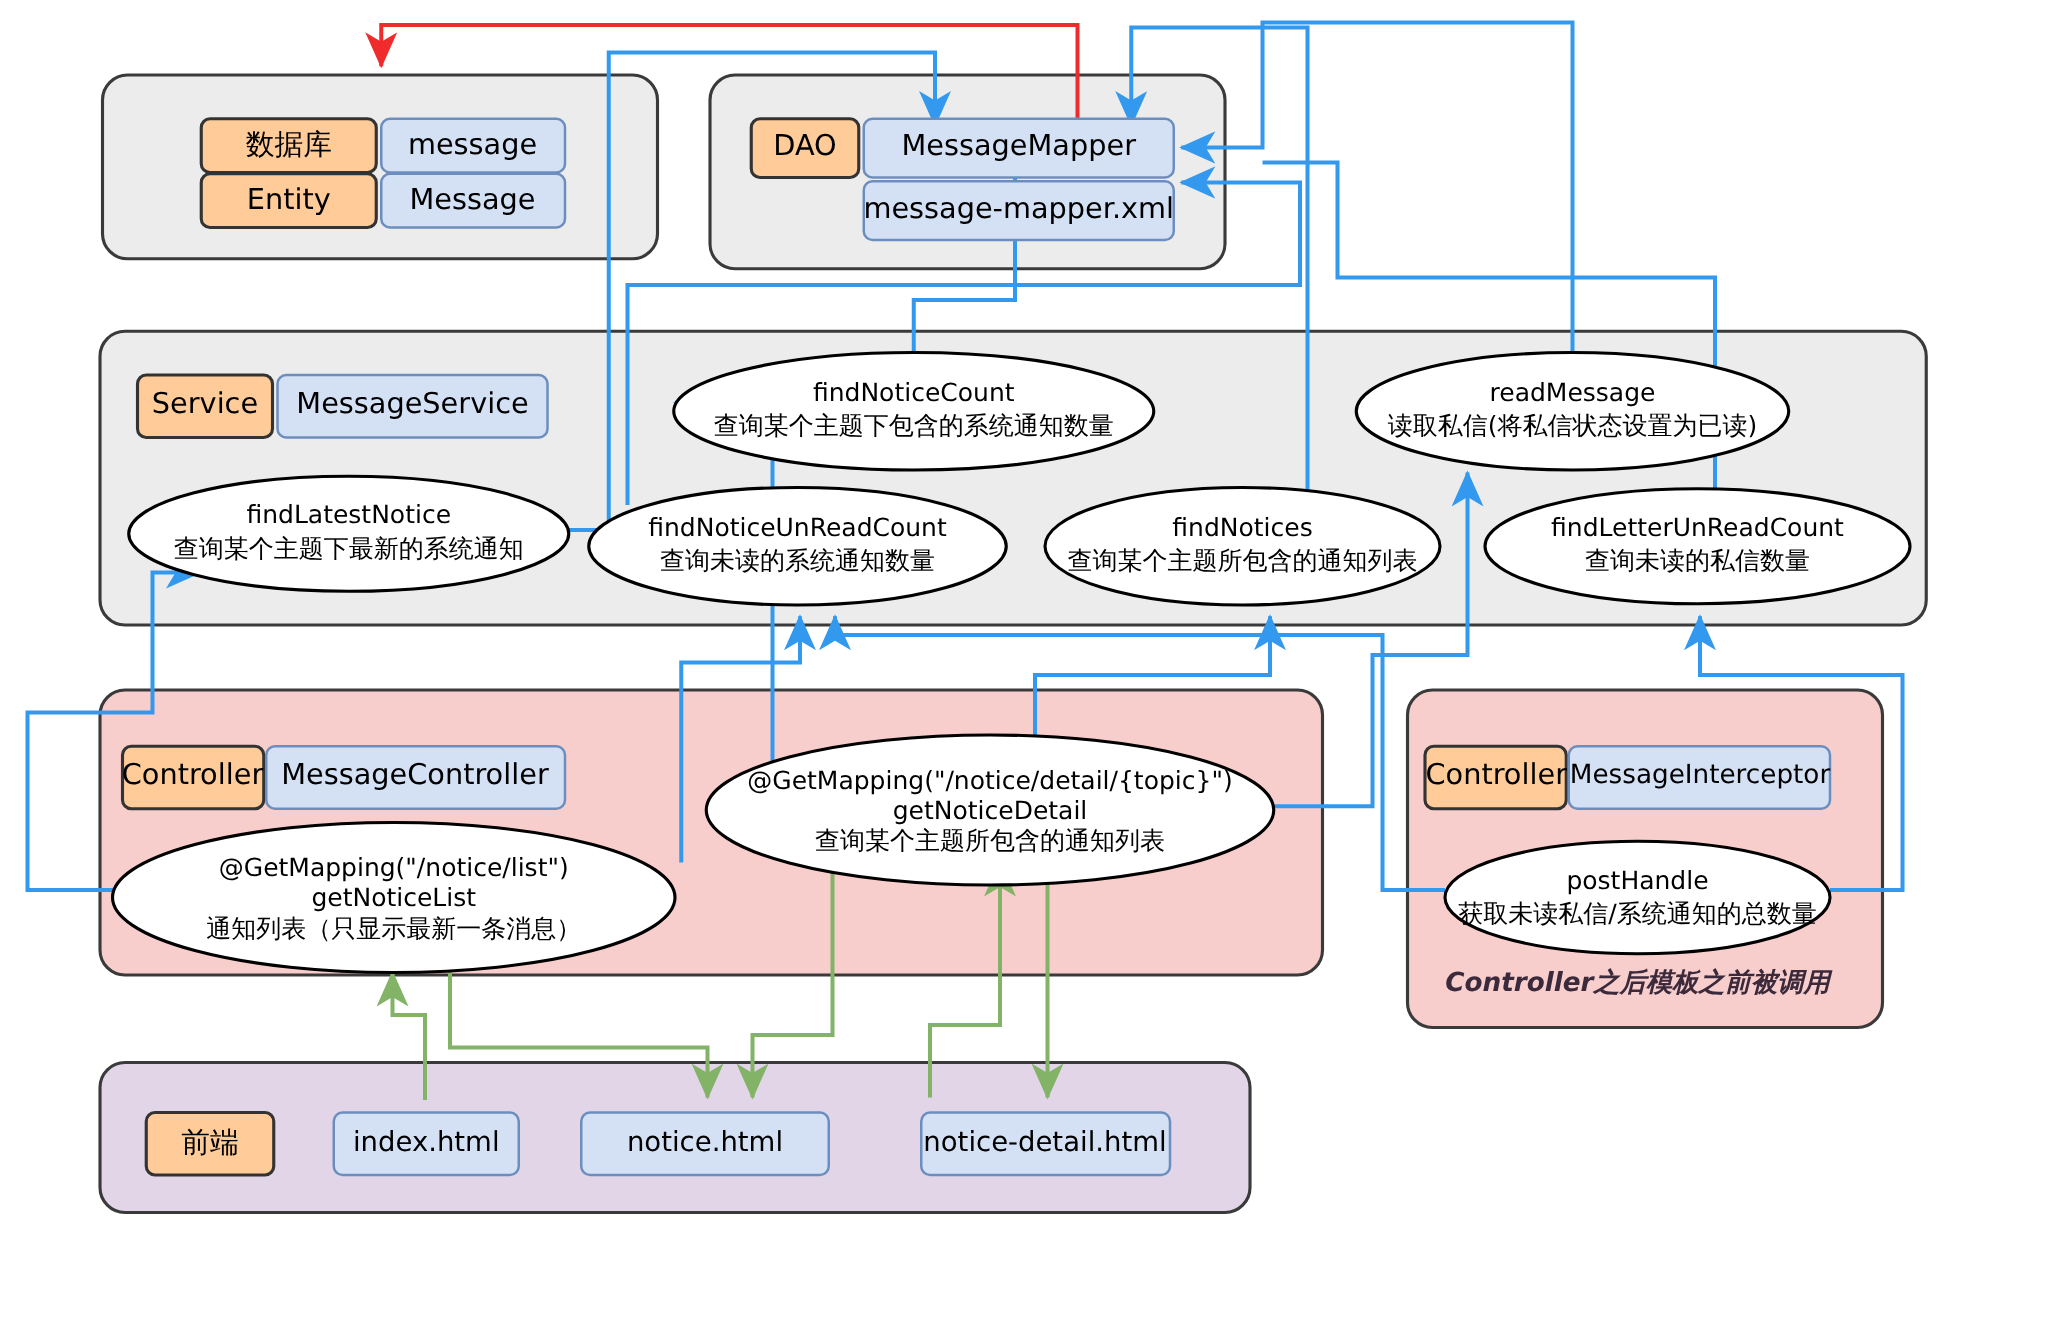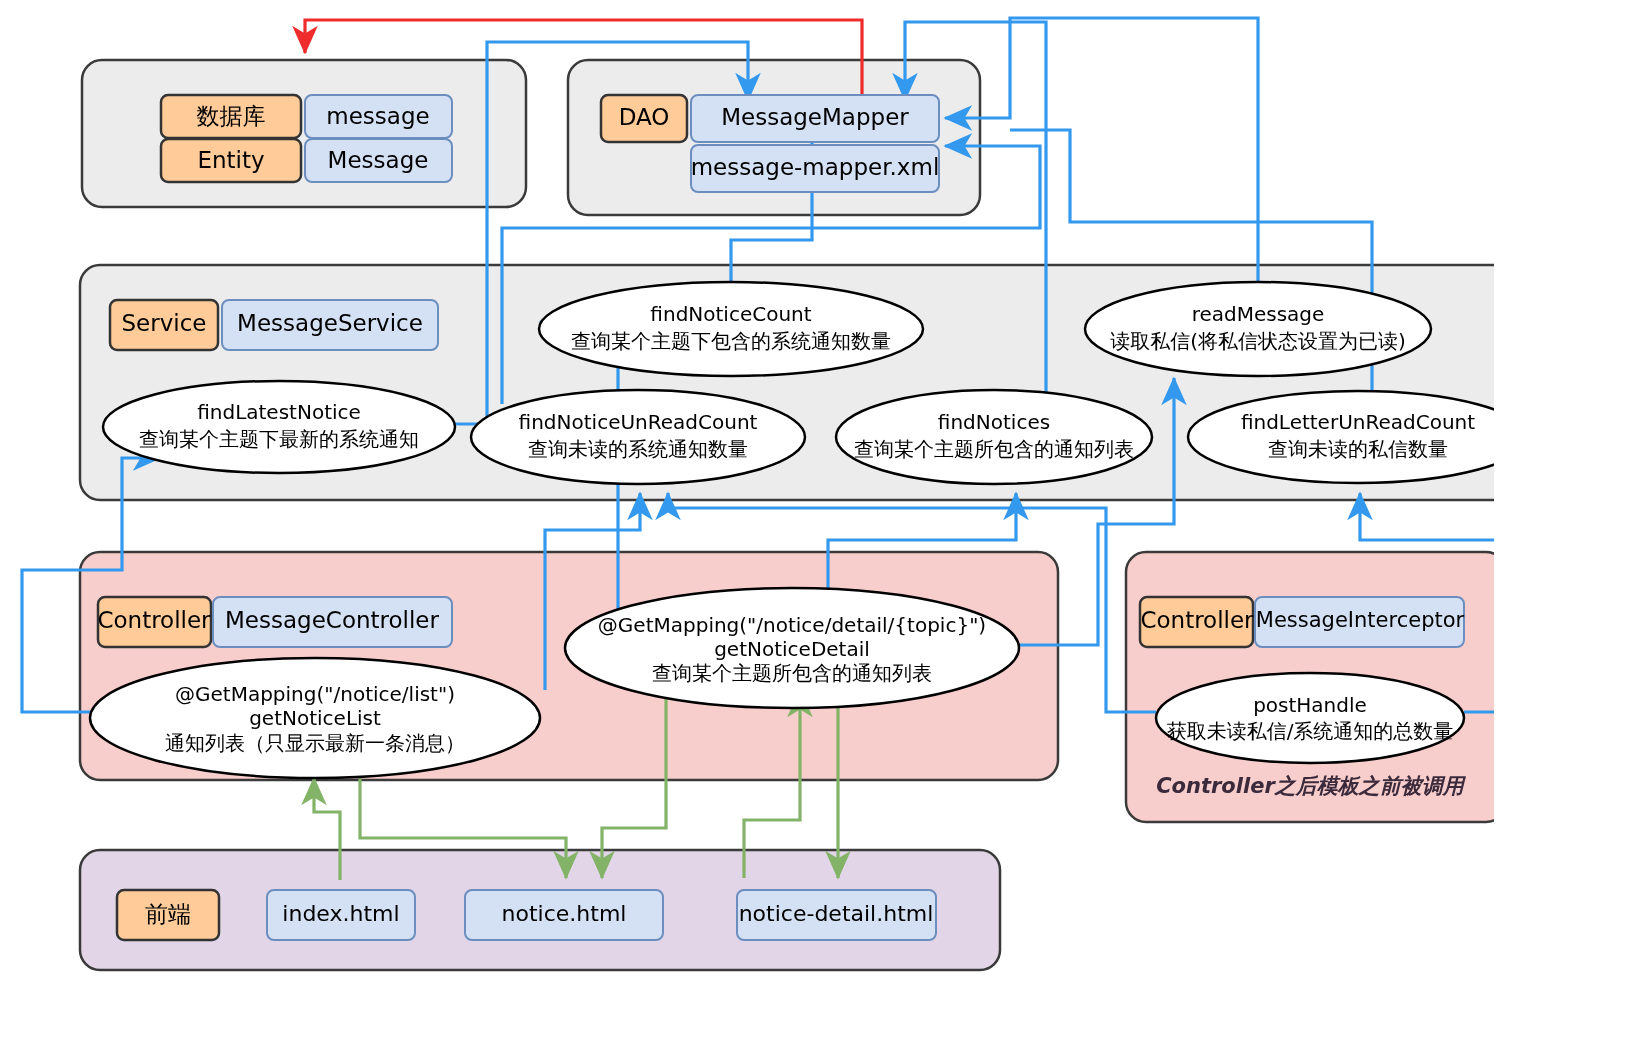--- a/index.html
+++ b/index.html
@@ -1,17 +1,17 @@
 <!DOCTYPE html>
 <html><head>
 <meta charset="utf-8">
 <style>
   html,body{margin:0;padding:0;background:#ffffff;}
   body{width:1643px;height:1064px;font-family:"DejaVu Sans","Liberation Sans",sans-serif;}
-  #stage{position:relative;width:1494px;height:1064px;overflow:hidden;}
+  #stage{position:relative;width:1643px;height:1064px;overflow:hidden;}
   svg{position:absolute;left:0;top:0;}
   .layer-rect{stroke:#3a3a3a;stroke-width:2.5;}
   .tag-box{fill:#ffcc99;stroke:#333333;stroke-width:2.5;}
   .blue-box{fill:#d4e1f5;stroke:#6c8ebf;stroke-width:2;}
   .ell{fill:#ffffff;stroke:#000000;stroke-width:2.5;}
   text{dominant-baseline:middle;}
   .t-tag{font-family:"DejaVu Sans","Liberation Sans",sans-serif;font-size:23px;fill:#000;text-anchor:middle;}
   .t-box{font-family:"DejaVu Sans","Liberation Sans",sans-serif;font-size:23px;fill:#000;text-anchor:middle;}
   .t-ell{font-family:"DejaVu Sans","Liberation Sans",sans-serif;font-size:20px;fill:#000;text-anchor:middle;}
   .t-note{font-family:"DejaVu Sans","Liberation Sans",sans-serif;font-size:21px;font-weight:bold;font-style:italic;fill:#3b2a3b;text-anchor:middle;}

